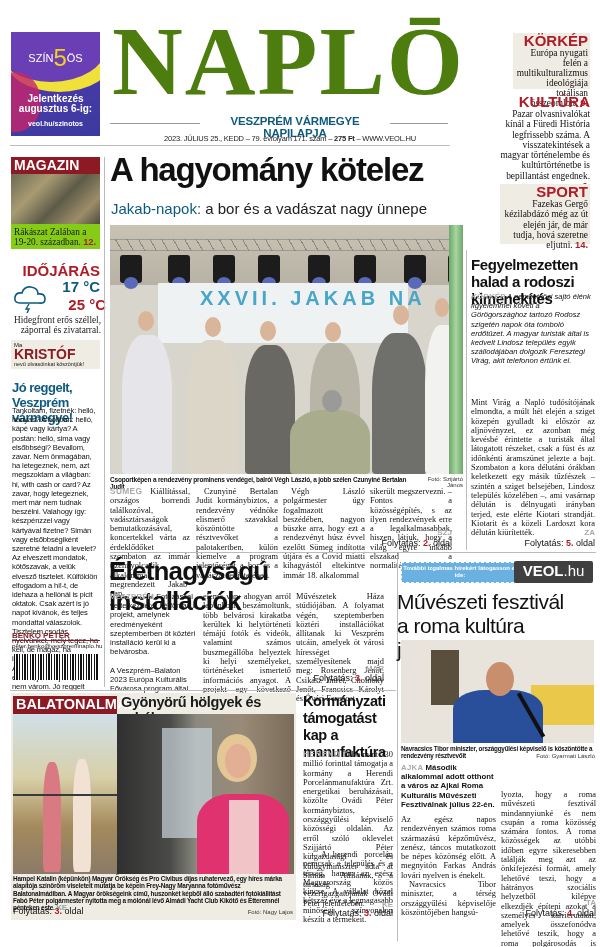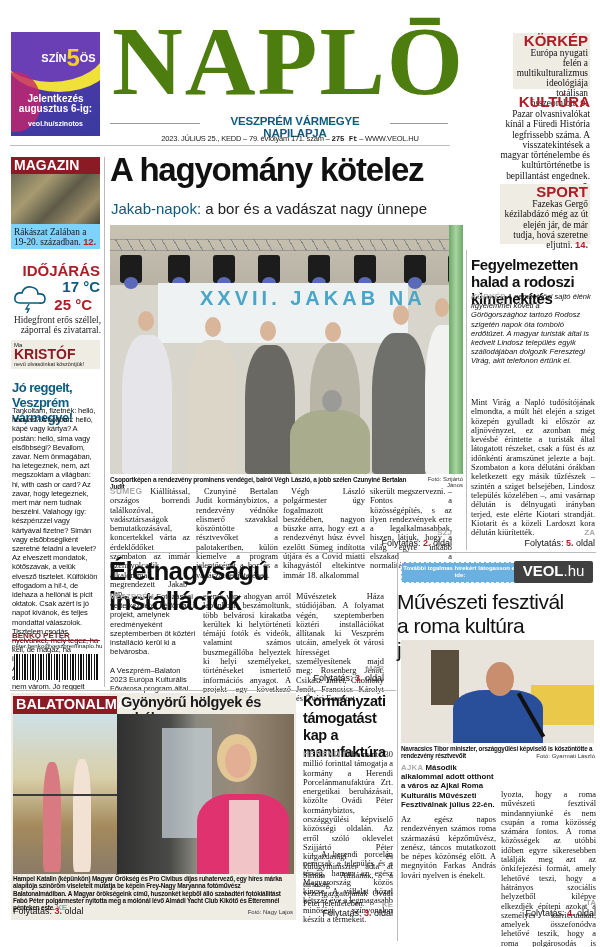--- a/index.html
+++ b/index.html
@@ -9,36 +9,36 @@
   .abs { position: absolute; }
   .sans { font-family: "Liberation Sans", sans-serif; }
 
   
   .promo { left: 11px; top: 32px; width: 89px; height: 104px;
     background: linear-gradient(160deg, #5a3aa8 0%, #4b3aa8 45%, #3a3aa0 100%); overflow: hidden; }
   .promo .blob { position:absolute; left:-15px; top:-20px; width: 110px; height: 70px; border-radius: 50%;
     background: #6a3fb6; box-shadow: 8px 10px 0 0 #f0e03a; }
   .promo .pink { position:absolute; left:-20px; top:40px; width:50px; height:60px; border-radius:50%; background:#c4266a; opacity:.8; }
   .promo .logo { position:absolute; top: 12px; left: 0; width: 100%; text-align:center; color:#fff;
-    font-family:"Liberation Sans",sans-serif; font-weight:bold; font-size:11px;margin-left:13px; }
+    font-family:"Liberation Sans",sans-serif; font-weight:normal; font-size:11px; }
   .promo .logo .five { color:#f3d21d; font-size:24px; vertical-align:-4px; }
   .promo .txt { position:absolute; top: 62px; left:0; width:100%; text-align:center; color:#fff;
     font-family:"Liberation Sans",sans-serif; font-weight:bold; font-size:10px; line-height:10px; }
   .promo .url { position:absolute; top: 117px; left:0; width:100%; text-align:center; color:#fff;
     font-family:"Liberation Sans",sans-serif; font-weight:bold; font-size:7px; }
 
   .brand { left: 112px; top: 16px; width: 340px; text-align: right; color: #4d7c0f;
     font-family: "Liberation Serif", serif; font-weight: bold; font-size: 98px; line-height: 90px; letter-spacing: 2px; }
   .subtitle-line { left: 110px; top: 123px; width: 90px; height: 1px; background:#9a9a9a; }
   .subtitle-line.r { left: 390px; width: 58px; }
   .subtitle { left: 200px; top: 115px; width: 190px; text-align:center; color:#0e5a7e;
     font-family:"Liberation Sans",sans-serif; font-weight:bold; font-size:11.5px; letter-spacing:-.2px; }
   .dateline { left: 120px; top: 134px; width: 340px; text-align:center; font-family:"Liberation Sans",sans-serif;
     font-size: 7.5px; color:#222; letter-spacing:-.2px; }
-  .dateline b { font-weight: bold; font-family: Liberation Mono, monospace; }
+  .dateline b { font-weight: bold; }
   .rule { height:1px; background:#bbb; }
 
   
   .teaser-box { background: #efece4; }
   .t-label { font-family:"Liberation Sans",sans-serif; font-weight:bold; color:#b01c26; font-size:15px; text-align:right; line-height:15px; }
   .t-text { font-family:"Liberation Serif",serif; font-size:10px; line-height:10.6px; text-align:right; color:#111; }
   .pg { color:#b01c26; font-family:"Liberation Sans",sans-serif; font-weight:bold; }
 
   
   .label-red { background:#8c1a24; color:#fff; font-family:"Liberation Sans",sans-serif; font-weight:bold; font-size:14px; line-height:17px; padding-left:3px; }
@@ -121,35 +121,35 @@
 </div>
 <div class="abs" style="left:500px;top:94px;width:90px;">
   <div class="t-label">KULTÚRA</div>
   <div class="t-text" style="font-size:9.4px;line-height:10.3px;"><span>Pazar olvasnivalókat kínál a Füredi História legfrissebb száma. A visszatekintések a magyar történelembe és kultúrtörténetbe is bepillantást engednek.</span> <span class="pg">6.</span></div>
 </div>
 <div class="abs teaser-box" style="left:500px;top:184px;width:90px;height:60px;">
   <div class="t-label" style="padding-right:2px;">SPORT</div>
   <div class="t-text" style="padding-right:2px;font-size:9.4px;line-height:10.3px;"><span>Fazekas Gergő kézilabdázó még az út elején jár, de már tudja, hová szeretne eljutni.</span> <span class="pg">14.</span></div>
 </div>
 
-<div class="abs" style="left:11px;top:157px;width:89px;height:92px;background:#7dd3fc;">
+<div class="abs" style="left:11px;top:157px;width:89px;height:92px;background:#84cc16;">
   <div class="label-red">MAGAZIN</div>
   <div class="mag-photo" style="height:50px;"></div>
   <div class="caption-serif" style="padding:3px 2px 0 3px;"><span>Rákászat Zalában a 19-20. században.</span> <span class="pg">12.</span></div>
 </div>
 
 <div class="abs weather-title" style="left:10px;top:262px;width:90px;">IDŐJÁRÁS</div>
 <div class="abs" style="left:12px;top:283px;width:36px;height:30px;">
   <svg width="36" height="30" viewBox="0 0 36 30">
       <path d="M8 20 Q2 20 3 14 Q4 9 10 10 Q12 3 19 4 Q26 5 26 11 Q33 10 33 16 Q33 21 27 20 Z" fill="none" stroke="#0e5a7e" stroke-width="1.6"></path>
       <path d="M17 21 L14 26 L17 26 L15 30" fill="none" stroke="#0e5a7e" stroke-width="1.4"></path>
     </svg>
 </div>
 <div class="abs temp-blue" style="left:50px;top:278px;width:50px;">17 °C</div>
-<div class="abs temp-red" style="left:42px;top:296px;width:50px;">25 °C</div>
+<div class="abs temp-red" style="left:56px;top:296px;width:50px;">25 °C</div>
 <div class="abs caption-serif" style="left:11px;top:315px;width:90px;text-align:right;">Hidegfront erős széllel, záporral és zivatarral.</div>
 
 <div class="abs name-box" style="left:11px;top:340px;width:89px;height:29px;">
   <div class="sans" style="font-size:6px;padding:2px 3px 0;">Ma</div>
   <div class="sans" style="font-size:14px;font-weight:bold;color:#8c1a24;line-height:13px;padding-left:3px;">KRISTÓF</div>
   <div class="sans" style="font-size:5.5px;padding-left:3px;">nevű olvasóinkat köszöntjük!</div>
 </div>
 
 <div class="abs greet-title" style="left:12px;top:372px;width:90px;">Jó reggelt, Veszprém vármegye!</div>
 <div class="abs col-text" style="left:12px;top:406px;width:88px;">Tankoltam, fizetnék: helló, hányas? A boltban: helló, kápé vagy kártya? A postán: helló, sima vagy elsőbbségi? Bevallom, zavar. Nem önmagában, ha letegeznek, nem, azt megszoktam a világban: hi, with cash or card? Az zavar, hogy letegeznek, mert már nem tudnak beszélni. Valahogy így: készpénzzel vagy kártyával fizetne? Simán vagy elsőbbségiként szeretné feladni a levelet? Az elveszett mondatok, kötőszavak, a velük elvesző tisztelet. Külföldön elfogadom a hi!-t, de idehaza a hellónál is picit oktatok. Csak azért is jó napot kívánok, és teljes mondattal válaszolok. Tisztelem csodás nyelvünket, mely tegez, ha kell, de magáz, ha ismeretlen szól hozzám. Azaz már nem. A „helló!” is elavult, jön majd a „hi!” Hát nem várom. Jó reggelt kívánok kedves olvasóinknak!</div>
@@ -231,21 +231,21 @@
   <div style="position:absolute;left:30px;top:10px;width:28px;height:55px;background:#5a4e3c;"></div>
   <div style="position:absolute;left:130px;top:45px;width:63px;height:40px;background:#e9c84a;"></div>
   <div style="position:absolute;left:52px;top:50px;width:90px;height:53px;border-radius:35% 35% 0 0;background:#2a4f9a;"></div>
   <div style="position:absolute;left:85px;top:22px;width:28px;height:34px;border-radius:50%;background:#c88e6e;"></div>
   <div style="position:absolute;left:128px;top:50px;width:4px;height:50px;background:#111;transform:rotate(-30deg);"></div>
 </div>
 <div class="abs photo-caption" style="left:401px;top:745px;width:194px;font-size:6.3px;">Navracsics Tibor miniszter, országgyűlési képviselő is köszöntötte a rendezvény résztvevőit</div>
 <div class="abs credit" style="left:520px;top:753px;width:75px;text-align:right;">Fotó: Gyarmati László</div>
 
 <div class="abs body-sans" style="left:401px;top:763px;width:95px;font-weight:bold;font-size:7.8px;"><span class="loc">AJKA</span><span> Második alkalommal adott otthont a város az Ajkai Roma Kulturális Művészeti Fesztiválnak július 22-én.</span></div>
-<div class="abs body" style="left:401px;top:815px;width:95px;"><span>Az egész napos rendezvényen számos roma származású képzőművész, zenész, táncos mutatkozott be népes közönség előtt. A megnyitón Farkas András lovári nyelven is énekelt.</span><br></div>
+<div class="abs body" style="left:401px;top:815px;width:95px;"><span>Az egész napos rendezvényen számos roma származású képzőművész, zenész, táncos mutatkozott be népes közönség előtt. A megnyitón Farkas András lovári nyelven is énekelt.</span><br><span style="padding-left:8px">Navracsics Tibor miniszter, a térség országgyűlési képviselője köszöntőjében hangsú-</span></div>
 <div class="abs body" style="left:501px;top:790px;width:95px;">lyozta, hogy a roma művészeti fesztivál mindannyiunké és nem csupán a roma közösség számára fontos. A roma közösségek az utóbbi időben egyre sikeresebben találják meg azt az önkifejezési formát, amely lehetővé teszi, hogy a hátrányos szociális helyzetből kilépve elkezdjék építeni azokat a személyes karrierutakat, amelyek összefonódva lehetővé teszik, hogy a roma polgárosodás is nagyobb ütemben valósulhasson meg.</div>
 <div class="abs sig" style="left:501px;top:898px;width:95px;">TA</div>
 <div class="abs cont" style="left:501px;top:908px;width:95px;"><span>Folytatás: </span><span class="pn">4.</span><span> oldal</span></div>
 
 <div class="abs rule" style="left:10px;top:690px;width:386px;"></div>
 
 <div class="abs bottom-box" style="left:11px;top:693px;width:285px;height:227px;"></div>
 <div class="abs label-red" style="left:13px;top:696px;width:104px;height:18px;font-size:14.5px;">BALATONALMÁDI</div>
 <div class="abs sans" style="left:121px;top:694px;width:175px;font-weight:bold;font-size:14.5px;letter-spacing:-.4px;">Gyönyörű hölgyek és ruhák</div>
 <div class="abs photo-ladies" style="left:13px;top:714px;width:104px;height:160px;">

